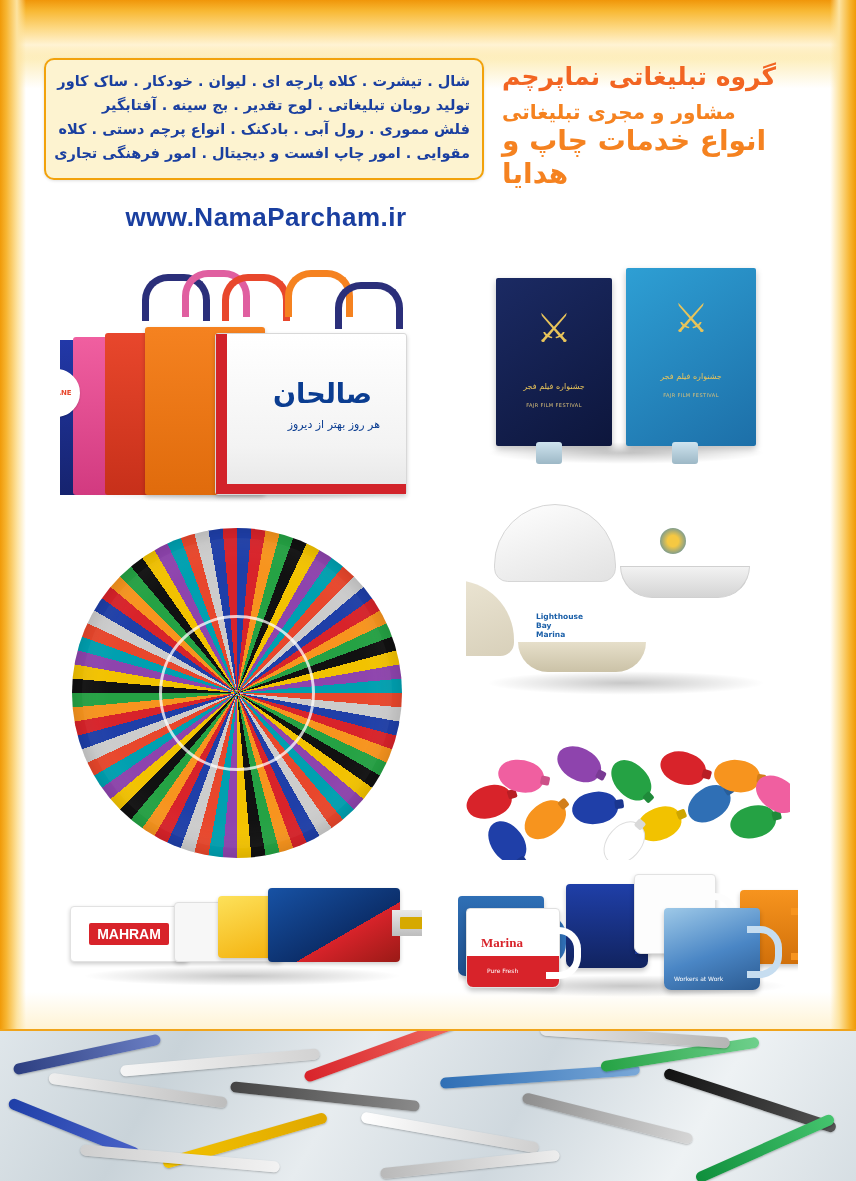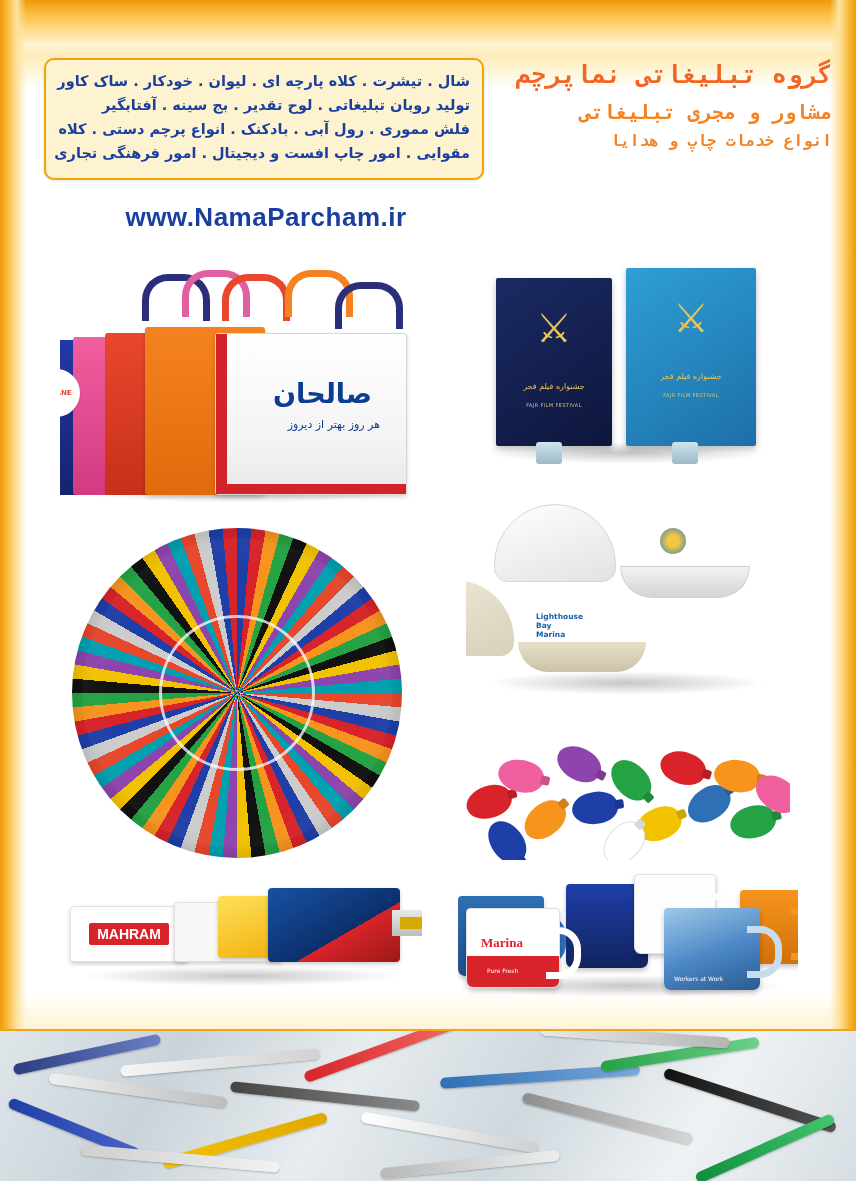--- a/index.html
+++ b/index.html
@@ -48,43 +48,41 @@
     top: 52px;
     left: 0;
     right: 0;
     height: 190px;
   }
   .header-right {
     position: absolute;
     right: 24px;
     top: 8px;
     width: 330px;
-    text-align: right;
+    text-align: left;
     color: #f37021;
-    font-family: Liberation Mono, monospace;
   }
   .brand-title {
     font-size: 25px;
     font-weight: bold;
     color: #f26522;
     letter-spacing: 0px;
     line-height: 1.35;
     text-shadow: 0 1px 0 rgba(255,255,255,0.7);
     direction: rtl;
   }
   .brand-sub1 {
     margin-top: 6px;
     font-size: 20px;
     font-weight: bold;
     color: #f58220;
     direction: rtl;
   }
   .brand-sub2 {
-    margin-top: 6px;
-    font-size: 16px;
+    font-size: 28px;
     font-weight: bold;
     color: #f58220;
     direction: rtl;
   }
 
   .info-box {
     position: absolute;
     right: 372px;
     top: 6px;
     width: 440px;

